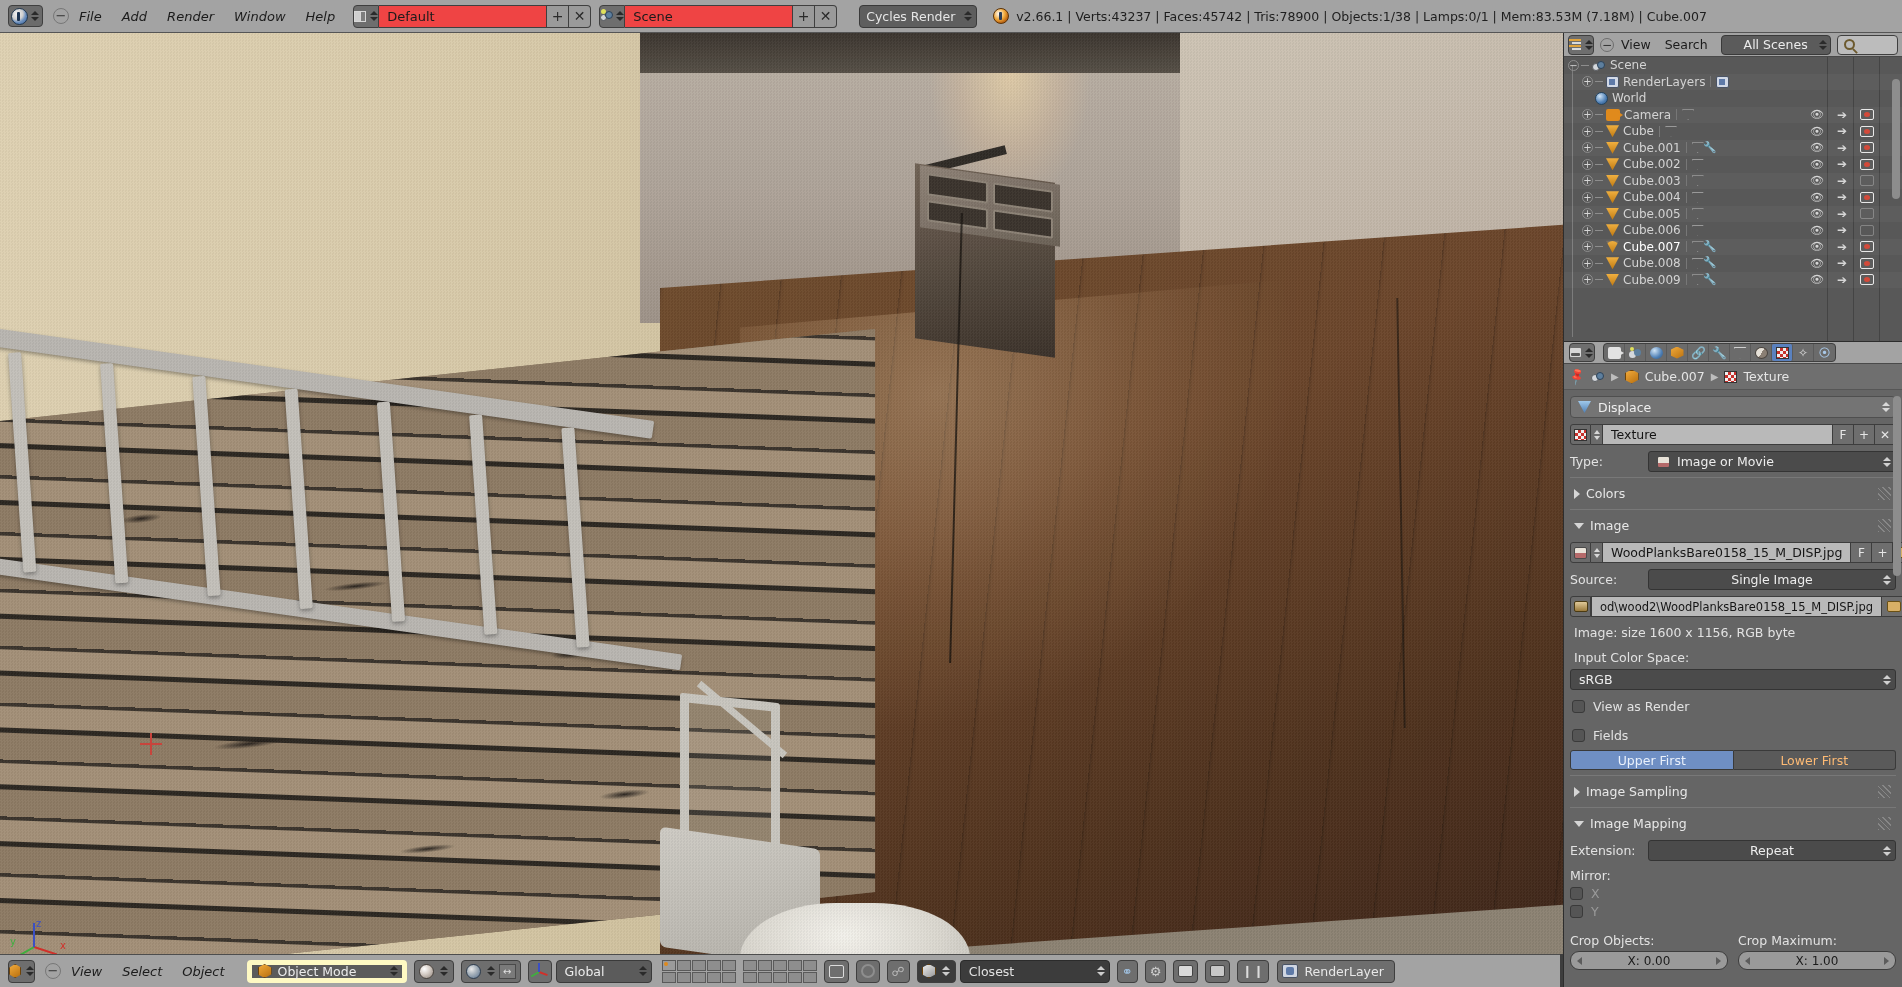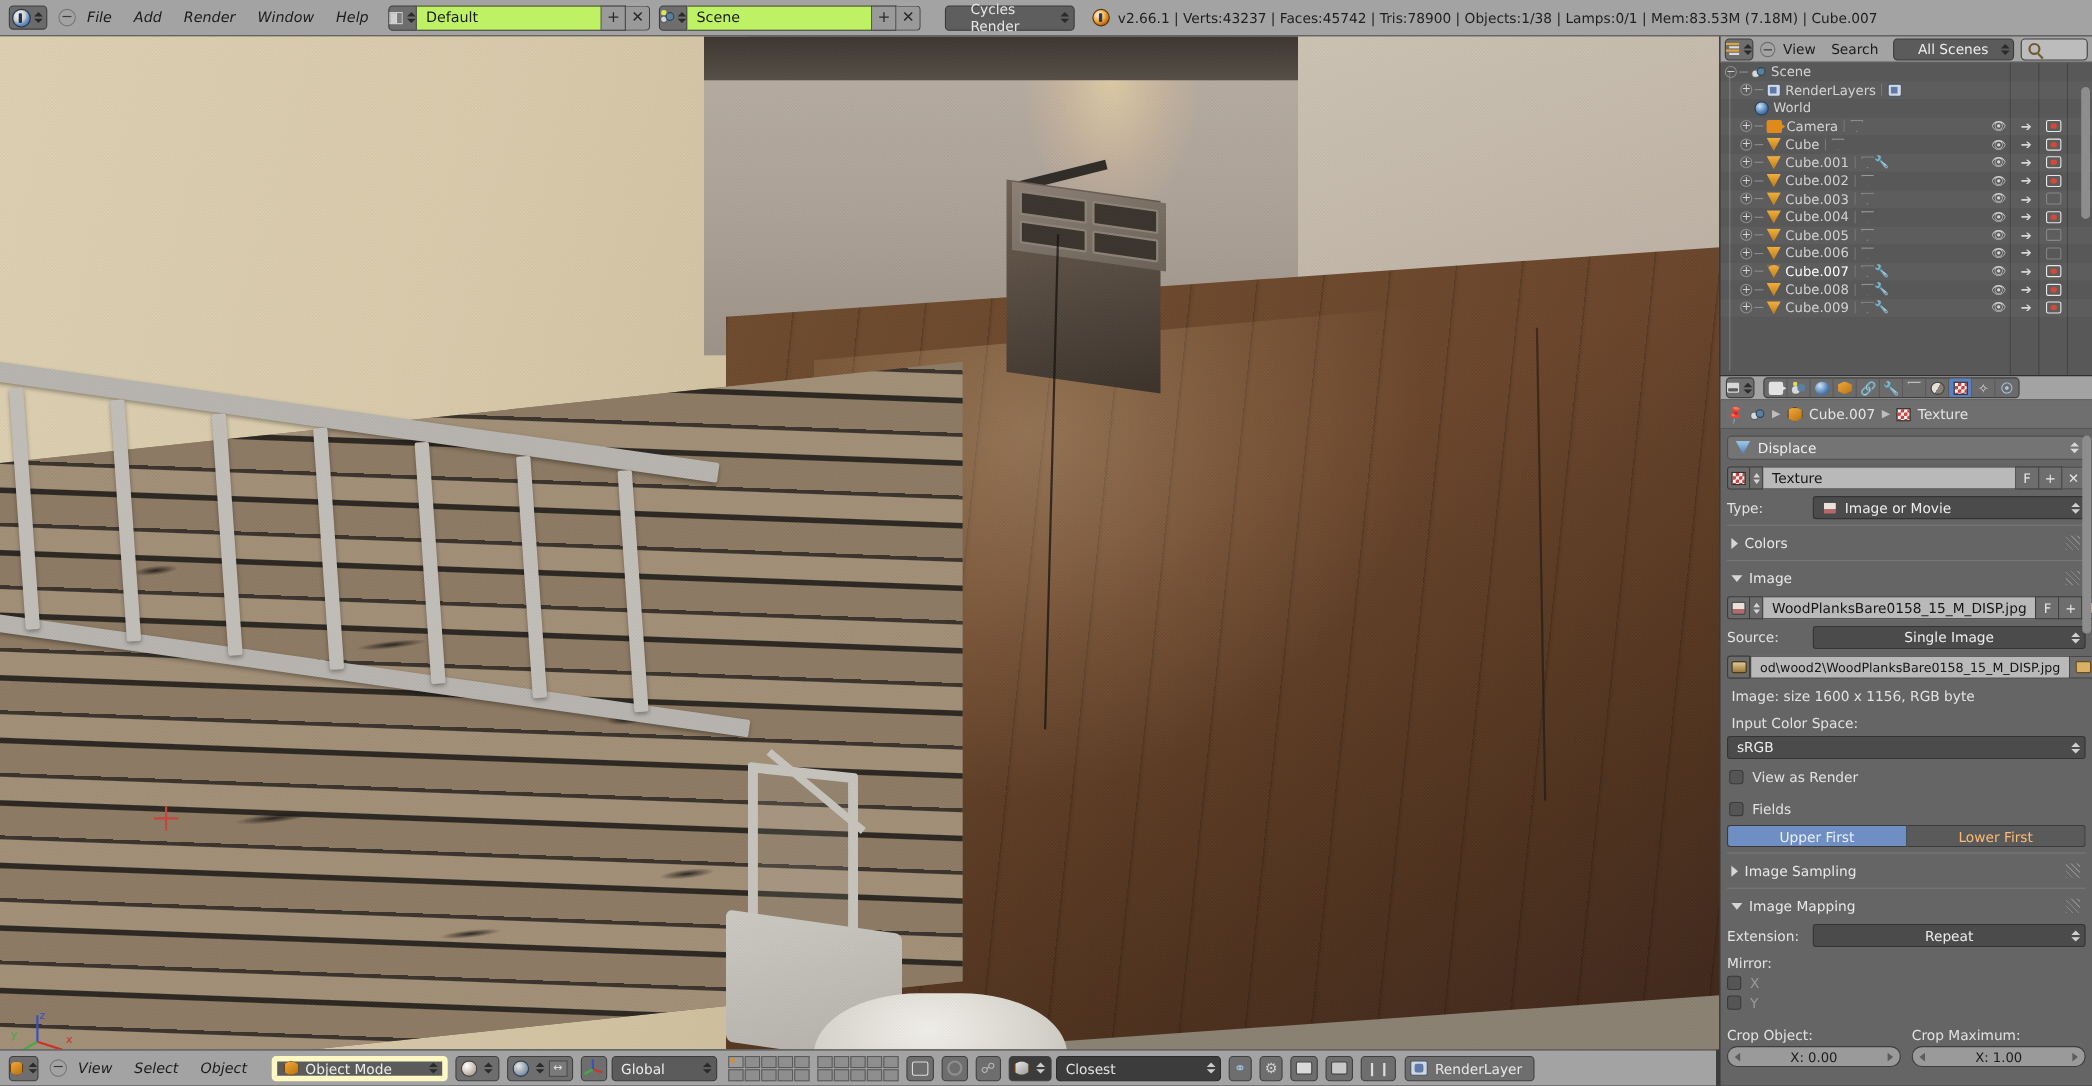--- a/index.html
+++ b/index.html
@@ -56,31 +56,31 @@
     border-radius:4px 0 0 4px;display:flex;align-items:center;justify-content:center;gap:1px;
   }
   .screen-glyph{width:13px;height:11px;border:1px solid #d8d8d8;display:flex;}
   .screen-glyph span{display:block;flex:1;border-right:1px solid #d8d8d8;background:#cfcfcf;}
   .screen-glyph span:last-child{border-right:none;background:#7e7e7e;}
   .scene-glyph{position:relative;width:15px;height:14px;}
   .scene-glyph b{position:absolute;width:7px;height:7px;border-radius:50%;background:#cfd2d6;border:1px solid #55585c;left:0;top:5px;}
   .scene-glyph i{position:absolute;width:8px;height:8px;border-radius:50%;background:#5d7f9e;border:1px solid #2d4258;left:5px;top:2px;}
   .scene-glyph u{position:absolute;width:5px;height:5px;border-radius:50%;background:#dfe05b;left:1px;top:0px;}
   .hdr-field{
-    height:23px;min-width:168px;background:#bef264;border:1px solid #3f3f3f;border-left:none;
+    height:23px;min-width:168px;background:#ef4444;border:1px solid #3f3f3f;border-left:none;
     display:flex;align-items:center;padding:0 8px;color:#1b1b1b;font-size:13px;
   }
   .hdr-sq{
     width:22px;height:23px;background:#9a9a9a;border:1px solid #3f3f3f;border-left:none;
     display:flex;align-items:center;justify-content:center;color:#2a2a2a;font-size:14px;line-height:1;
   }
   .hdr-sq:last-child{border-radius:0 4px 4px 0;}
   .engine-sel{
     margin-left:22px;height:23px;width:118px;background:#5e5e5e;border:1px solid #3a3a3a;border-radius:4px;
-    display:flex;align-items:center;padding:0 22px;color:#e6e6e6;font-size:12.5px;position:relative;
+    display:flex;align-items:center;padding:0 6px;color:#e6e6e6;font-size:12.5px;position:relative;
   }
   .engine-sel .spin{position:absolute;right:3px;}
   .stats{
     margin-left:16px;display:flex;align-items:center;gap:7px;
     color:#1e1e1e;font-size:12.5px;white-space:nowrap;
   }
   .stat-logo{
     width:16px;height:16px;border-radius:50%;
     background:radial-gradient(circle at 36% 34%, #ffffff 0%, #f0a93a 45%, #c06a16 70%, #8a4a0c 100%);
     border:1px solid #5c3206;position:relative;
@@ -1240,21 +1240,21 @@
           </div>
           <div class="cb-row" style="margin:0">
             <span class="cbox"></span>
             <span class="cb-lbl dim">Y</span>
           </div>
         </div>
       </div>
 
       <div class="col2" style="margin-top:14px">
         <div class="col">
-          <div class="sublbl">Crop Object:</div>
+          <div class="sublbl">Crop Objects:</div>
           <div class="numfield">
             <span class="la"></span>
               <span>X: 0.00</span>
               <span class="ra"></span>
           </div>
         </div>
         <div class="col">
           <div class="sublbl">Crop Maximum:</div>
           <div class="numfield">
             <span class="la"></span>

